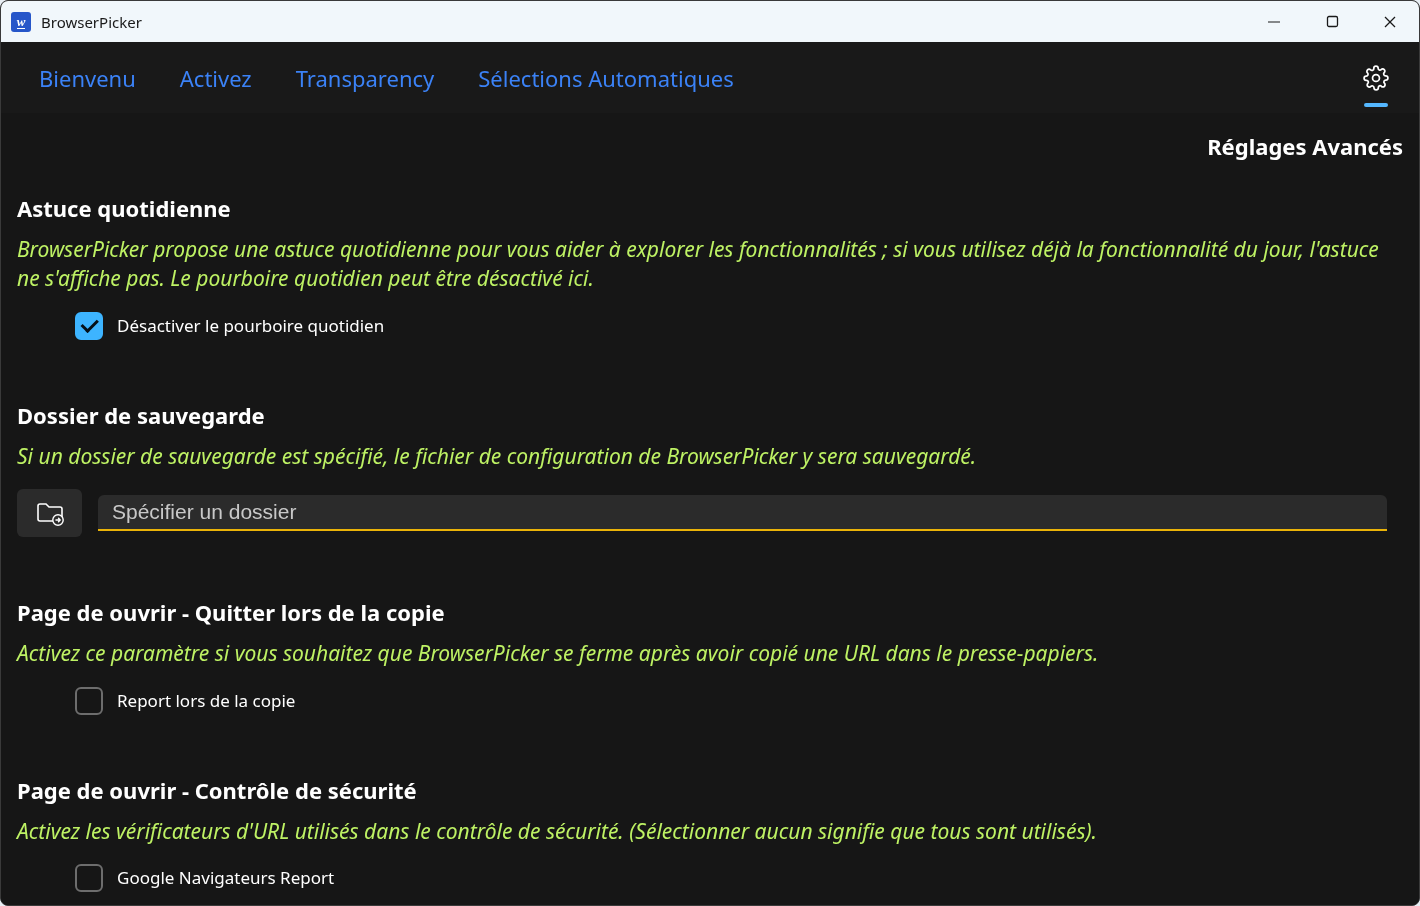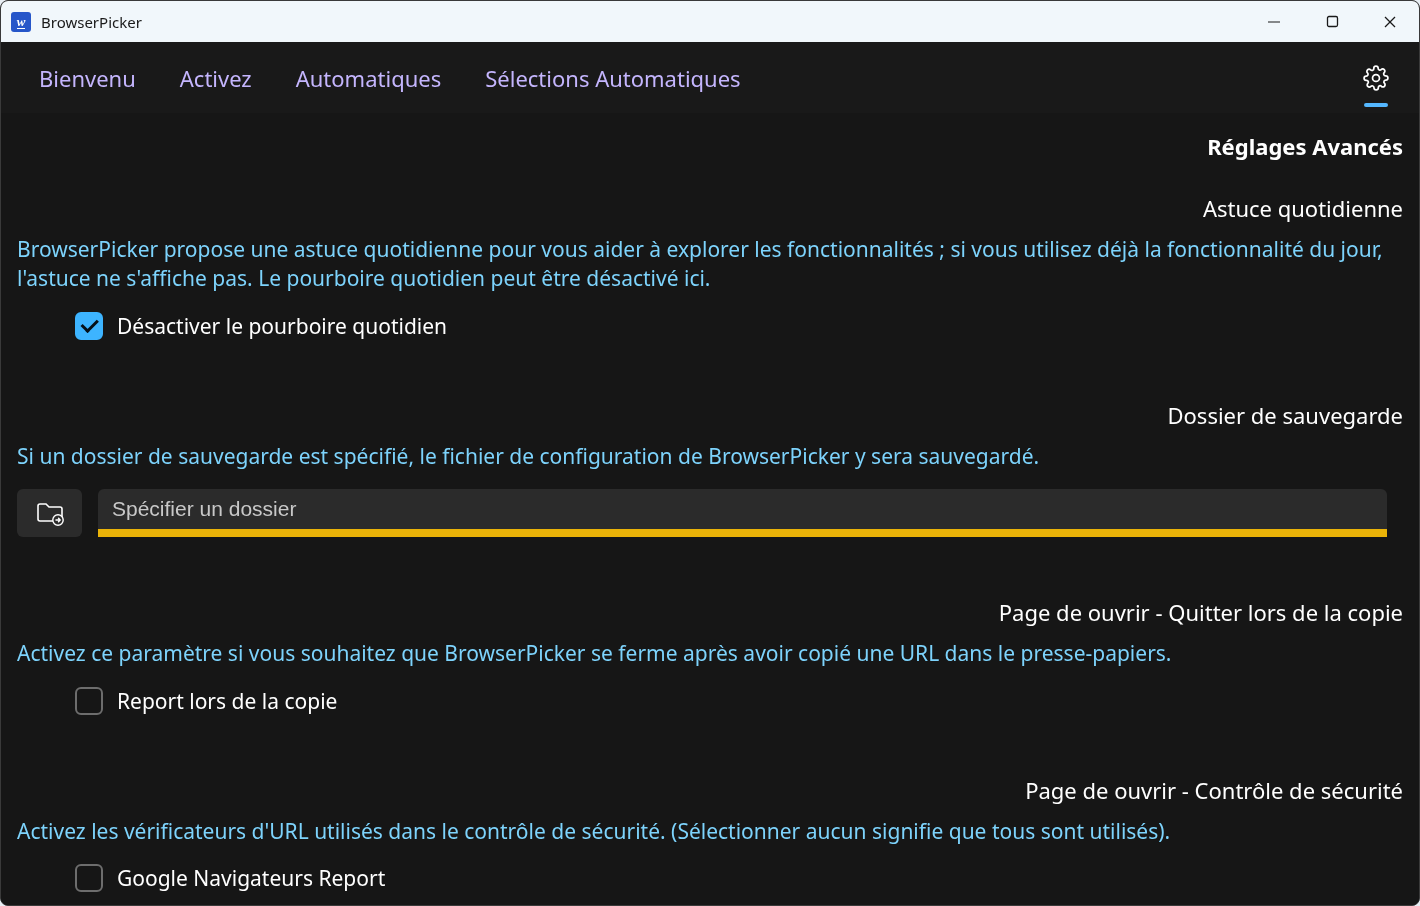--- a/index.html
+++ b/index.html
@@ -6,38 +6,38 @@
   html, body { width: 1420px; height: 906px; overflow: hidden; font-family: "Segoe UI", system-ui, sans-serif; background: #e8eef4; }
   .window { width: 1420px; height: 906px; background: #161616; border: 1px solid #3a3a3a; border-radius: 8px; overflow: hidden; display: flex; flex-direction: column; }
   .titlebar { height: 41px; background: #f1f7fb; display: flex; align-items: center; padding: 0 0 0 10px; color: #1a1a1a; }
   .titlebar .app-icon { width: 20px; height: 20px; background: #2656c9; border-radius: 3px; margin-right: 10px; display: flex; align-items: center; justify-content: center; }
   .titlebar .app-icon span { color: #fff; font-style: italic; font-weight: 700; font-size: 13px; font-family: Georgia, serif; line-height: 1; border-bottom: 1.5px solid #fff; }
   .titlebar .title { font-size: 15px; text-align: right; }
   .titlebar .spacer { flex: 1; }
   .winbtn { width: 58px; height: 41px; display: flex; align-items: center; justify-content: center; color: #1a1a1a; }
   .winbtn svg { display: block; }
   .navbar { height: 71px; background: #191919; display: flex; align-items: stretch; padding: 0 16px 0 16px; }
-  .tab { display: flex; align-items: center; padding: 0 22px; color: #c4b5fd; font-size: 22px; font-weight: 400; cursor: default; }
+  .tab { display: flex; align-items: center; padding: 0 22px; color: #3b82f6; font-size: 22px; font-weight: 400; cursor: default; }
   .nav-spacer { flex: 1; }
   .gear-wrap { display: flex; flex-direction: column; align-items: center; justify-content: center; width: 54px; position: relative; }
   .gear-wrap svg { display: block; }
   .gear-underline { position: absolute; bottom: 6px; width: 24px; height: 4px; background: #54b7ff; border-radius: 2px; }
   .content { flex: 1; background: #161616; color: #fff; padding: 18px 16px 0 16px; overflow: hidden; }
   .page-title { font-size: 22px; font-weight: 700; margin-bottom: 32px; text-align: right; }
   .section { margin-bottom: 60px; }
-  .section-heading { font-size: 22px; font-weight: 400; margin-bottom: 12px; text-align: right; }
-  .section-desc { font-size: 21px; font-weight: 400; color: #7dd3fc; line-height: 1.4; margin-bottom: 18px; }
+  .section-heading { font-size: 22px; font-weight: 700; margin-bottom: 12px; }
+  .section-desc { font-size: 21px; font-weight: 400; color: #bef264; line-height: 1.4; margin-bottom: 18px; font-style: italic; }
   .check-row { display: flex; align-items: center; gap: 14px; padding-left: 58px; }
   .checkbox { width: 28px; height: 28px; border-radius: 6px; border: 2px solid #6d6d6d; background: transparent; display: flex; align-items: center; justify-content: center; flex-shrink: 0; }
   .checkbox.checked { background: #3db4ff; border-color: #3db4ff; }
   .checkbox.checked::after { content: ""; width: 7px; height: 13px; border-right: 3px solid #061018; border-bottom: 3px solid #061018; transform: rotate(45deg) translate(-1px, -2px); }
-  .check-label { font-size: 21px; }
+  .check-label { font-size: 17px; }
   .folder-row { display: flex; align-items: center; gap: 16px; padding-left: 0; }
   .folder-btn { width: 65px; height: 48px; background: #2b2b2b; border-radius: 6px; display: flex; align-items: center; justify-content: center; }
-  .folder-input { flex: 1; height: 48px; background: #2b2b2b; border: none; border-bottom: 8px solid #eab308; border-radius: 6px 6px 0 0; color: #fff; font-size: 21px; padding: 0 14px; outline: none; margin-right: 16px; }
+  .folder-input { flex: 1; height: 36px; background: #2b2b2b; border: none; border-bottom: 2px solid #eab308; border-radius: 6px 6px 0 0; color: #fff; font-size: 21px; padding: 0 14px; outline: none; margin-right: 16px; }
   .folder-input::placeholder { color: #c8c8c8; }
 </style>
 </head>
 <body>
 
 <div class="window">
 
   <div class="titlebar">
     <div class="app-icon">
         <span>w</span>
@@ -58,21 +58,21 @@
       <svg width="14" height="14" viewBox="0 0 14 14">
           <line x1="2" y1="2" x2="12" y2="12" stroke="#1a1a1a" stroke-width="1.3"></line>
           <line x1="12" y1="2" x2="2" y2="12" stroke="#1a1a1a" stroke-width="1.3"></line>
         </svg>
     </div>
   </div>
 
   <div class="navbar">
     <div class="tab">Bienvenu</div>
     <div class="tab">Activez</div>
-    <div class="tab">Automatiques</div>
+    <div class="tab">Transparency</div>
     <div class="tab">Sélections Automatiques</div>
     <div class="nav-spacer"></div>
     <div class="gear-wrap">
       <svg width="26" height="26" viewBox="0 0 24 24" fill="none" stroke="#ffffff" stroke-width="1.6">
         <circle cx="12" cy="12" r="3.2"></circle>
         <path d="M19.4 15a1.6 1.6 0 0 0 .32 1.77l.06.06a2 2 0 1 1-2.83 2.83l-.06-.06a1.6 1.6 0 0 0-1.77-.32 1.6 1.6 0 0 0-.97 1.47V21a2 2 0 0 1-4 0v-.09a1.6 1.6 0 0 0-1.05-1.47 1.6 1.6 0 0 0-1.77.32l-.06.06a2 2 0 1 1-2.83-2.83l.06-.06a1.6 1.6 0 0 0 .32-1.77 1.6 1.6 0 0 0-1.47-.97H3a2 2 0 0 1 0-4h.09a1.6 1.6 0 0 0 1.47-1.05 1.6 1.6 0 0 0-.32-1.77l-.06-.06a2 2 0 1 1 2.83-2.83l.06.06a1.6 1.6 0 0 0 1.77.32H9a1.6 1.6 0 0 0 .97-1.47V3a2 2 0 0 1 4 0v.09a1.6 1.6 0 0 0 .97 1.47 1.6 1.6 0 0 0 1.77-.32l.06-.06a2 2 0 1 1 2.83 2.83l-.06.06a1.6 1.6 0 0 0-.32 1.77V9a1.6 1.6 0 0 0 1.47.97H21a2 2 0 0 1 0 4h-.09a1.6 1.6 0 0 0-1.47.97z"></path>
       </svg>
       <div class="gear-underline"></div>
     </div>
   </div>

